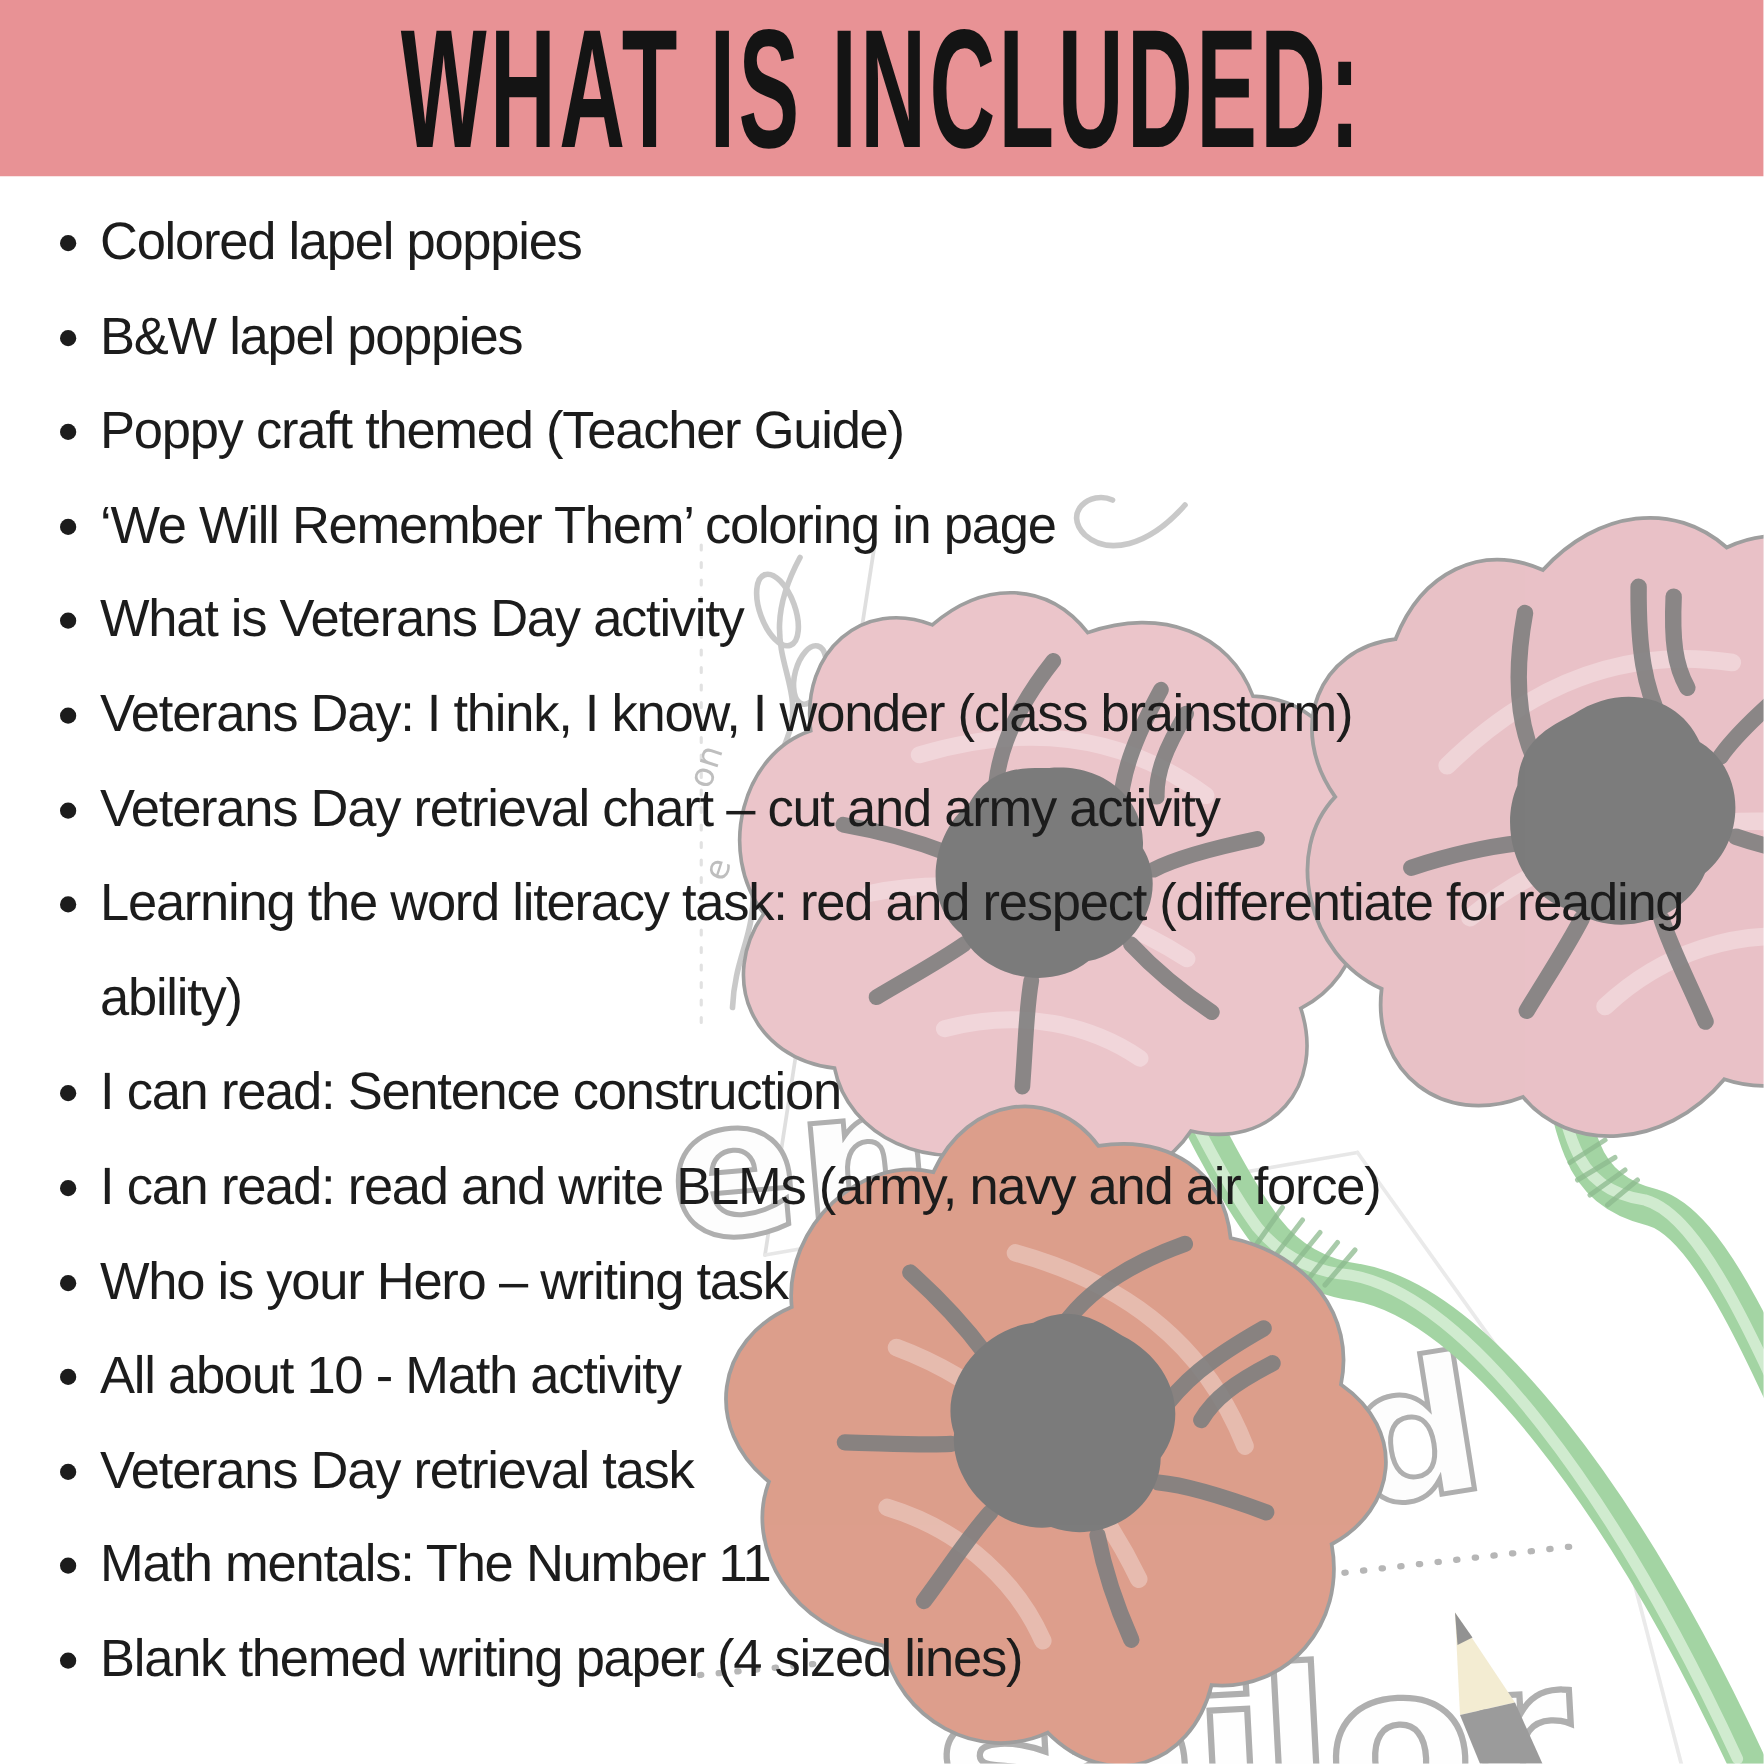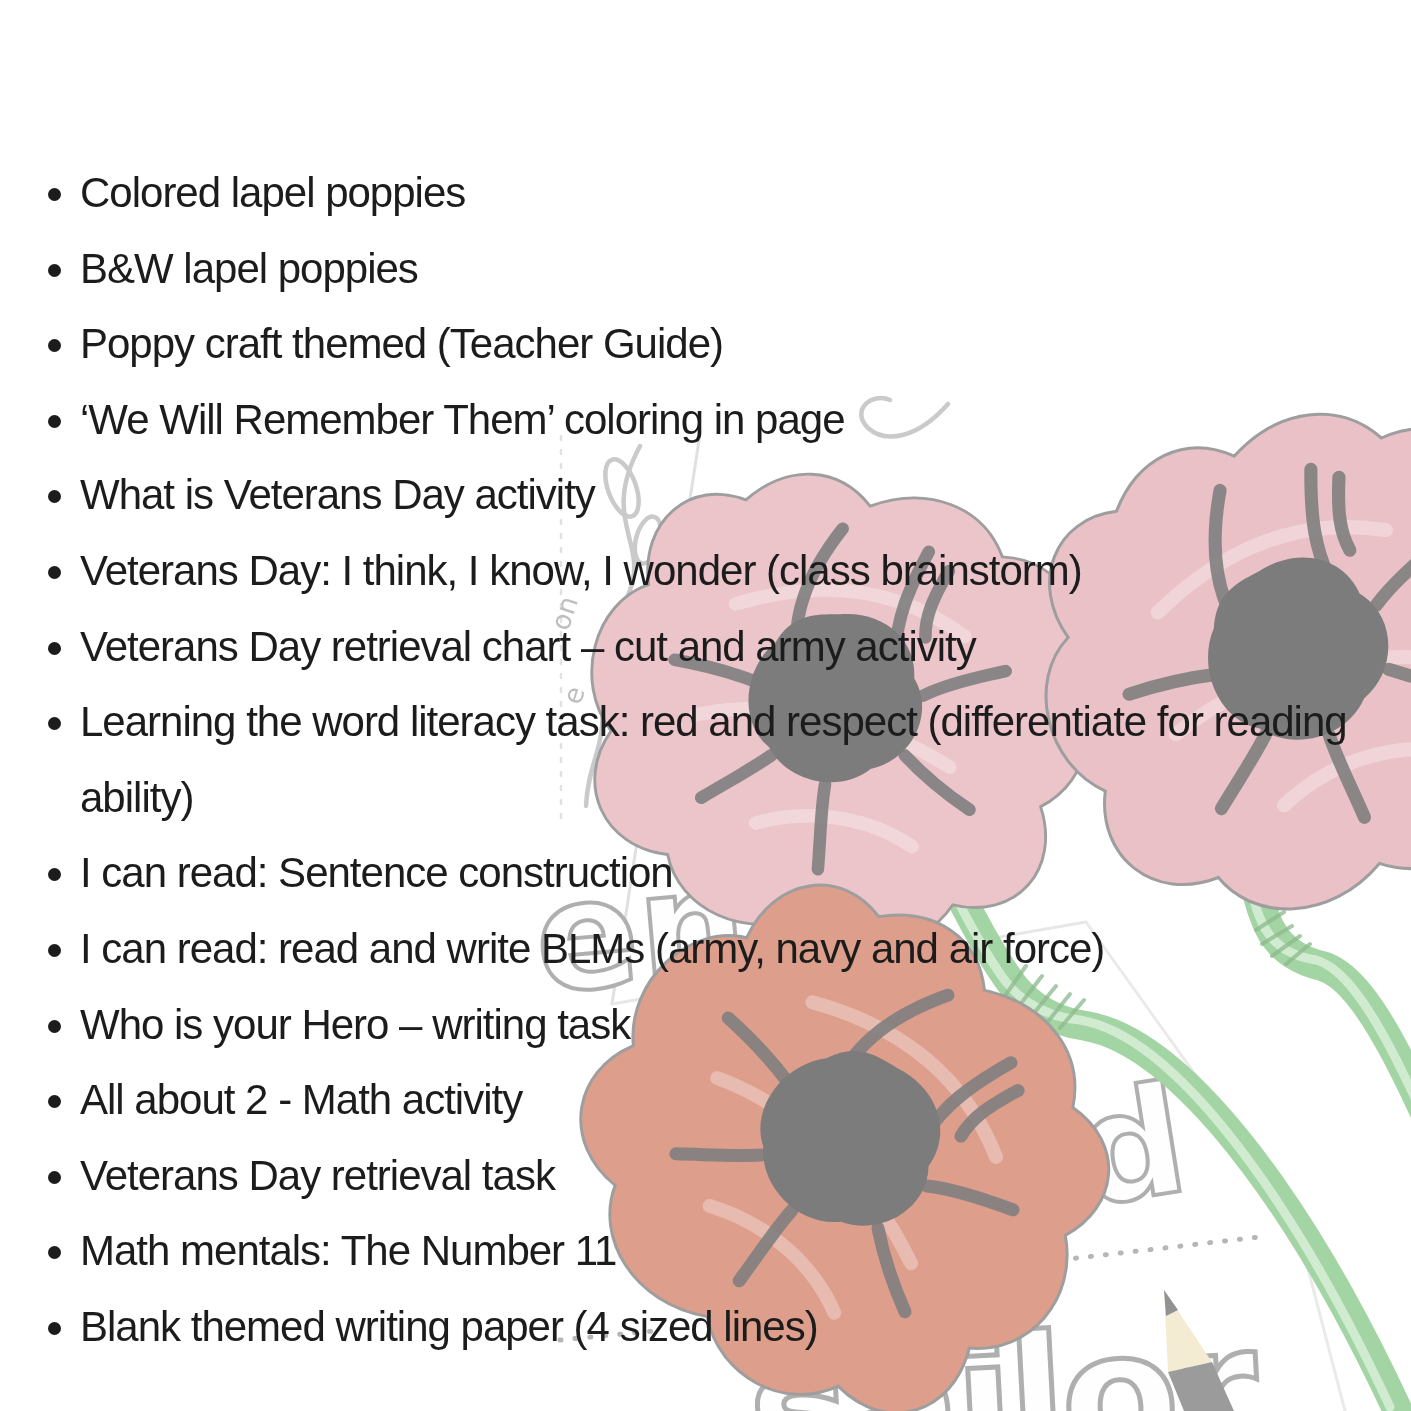--- a/index.html
+++ b/index.html
@@ -161,34 +161,37 @@
       <g transform="translate(848 1142) scale(2.0) rotate(42)">
         <use href="#petalBlob" xlink:href="#petalBlob" fill="#c14f2e" stroke="#4f4f4f" stroke-width="1.5"></use>
         <use href="#poppyStreaks" xlink:href="#poppyStreaks"></use>
         <use href="#poppyLines" xlink:href="#poppyLines"></use>
         <use href="#centerBlob" xlink:href="#centerBlob" fill="#111111"></use>
       </g>
 
     </g>
   </svg>
 
+  <header class="banner">
+    <h1 class="title">WHAT IS INCLUDED:</h1>
+  </header>
 
   <main class="content">
     <ul class="included">
       <li>Colored lapel poppies</li>
       <li>B&amp;W lapel poppies</li>
       <li>Poppy craft themed (Teacher Guide)</li>
       <li>‘We Will Remember Them’ coloring in page</li>
       <li>What is Veterans Day activity</li>
       <li>Veterans Day: I think, I know, I wonder (class brainstorm)</li>
       <li>Veterans Day retrieval chart – cut and army activity</li>
       <li>Learning the word literacy task: red and respect (differentiate for reading ability)</li>
       <li>I can read: Sentence construction</li>
       <li>I can read: read and write BLMs (army, navy and air force)</li>
       <li>Who is your Hero – writing task</li>
-      <li>All about 2 - Math activity</li>
+      <li>All about 10 - Math activity</li>
       <li>Veterans Day retrieval task</li>
       <li>Math mentals: The Number 11</li>
       <li>Blank themed writing paper (4 sized lines)</li>
     </ul>
   </main>
 
 </div>
 
 </body></html>

